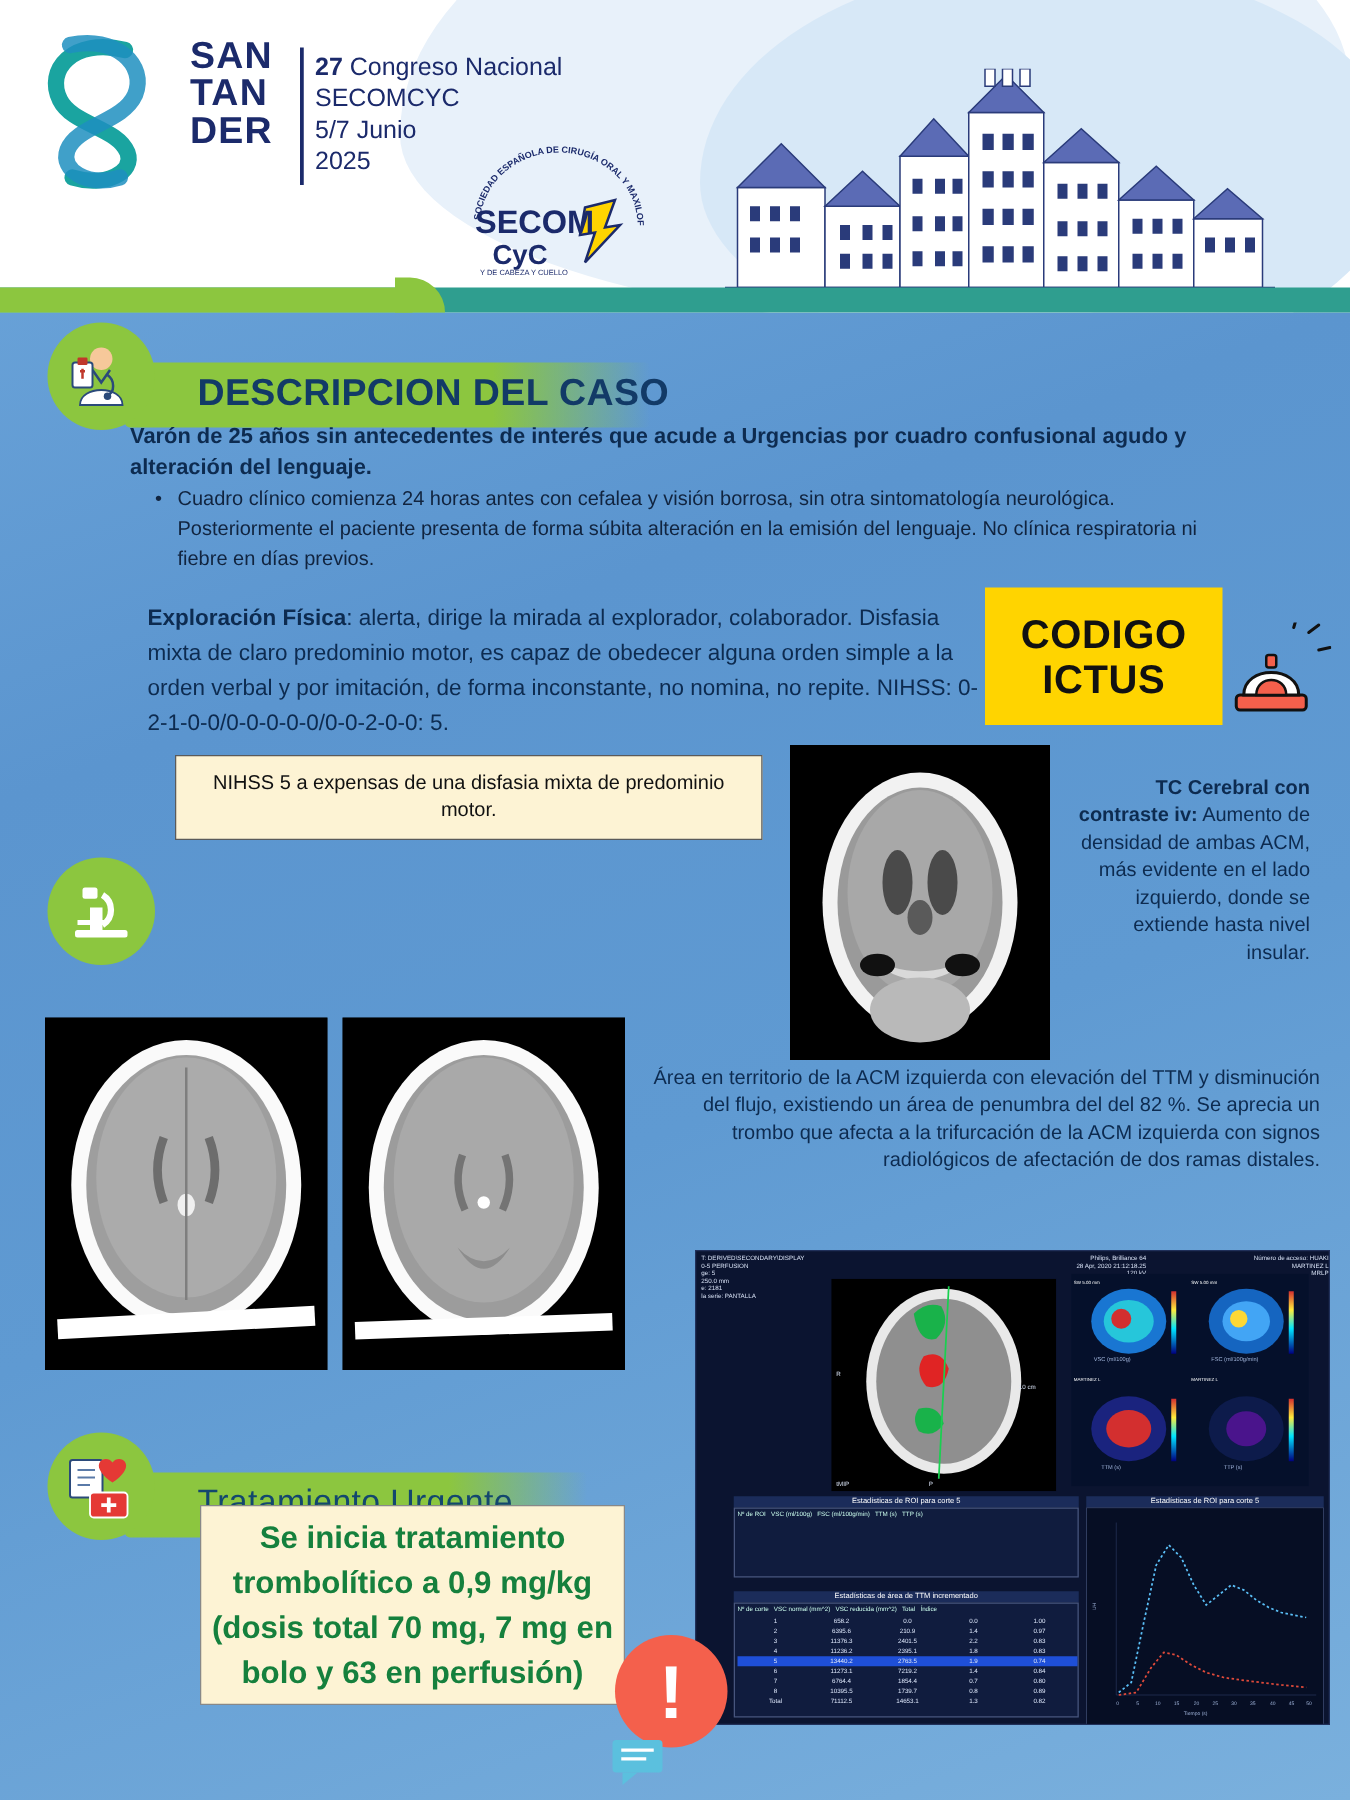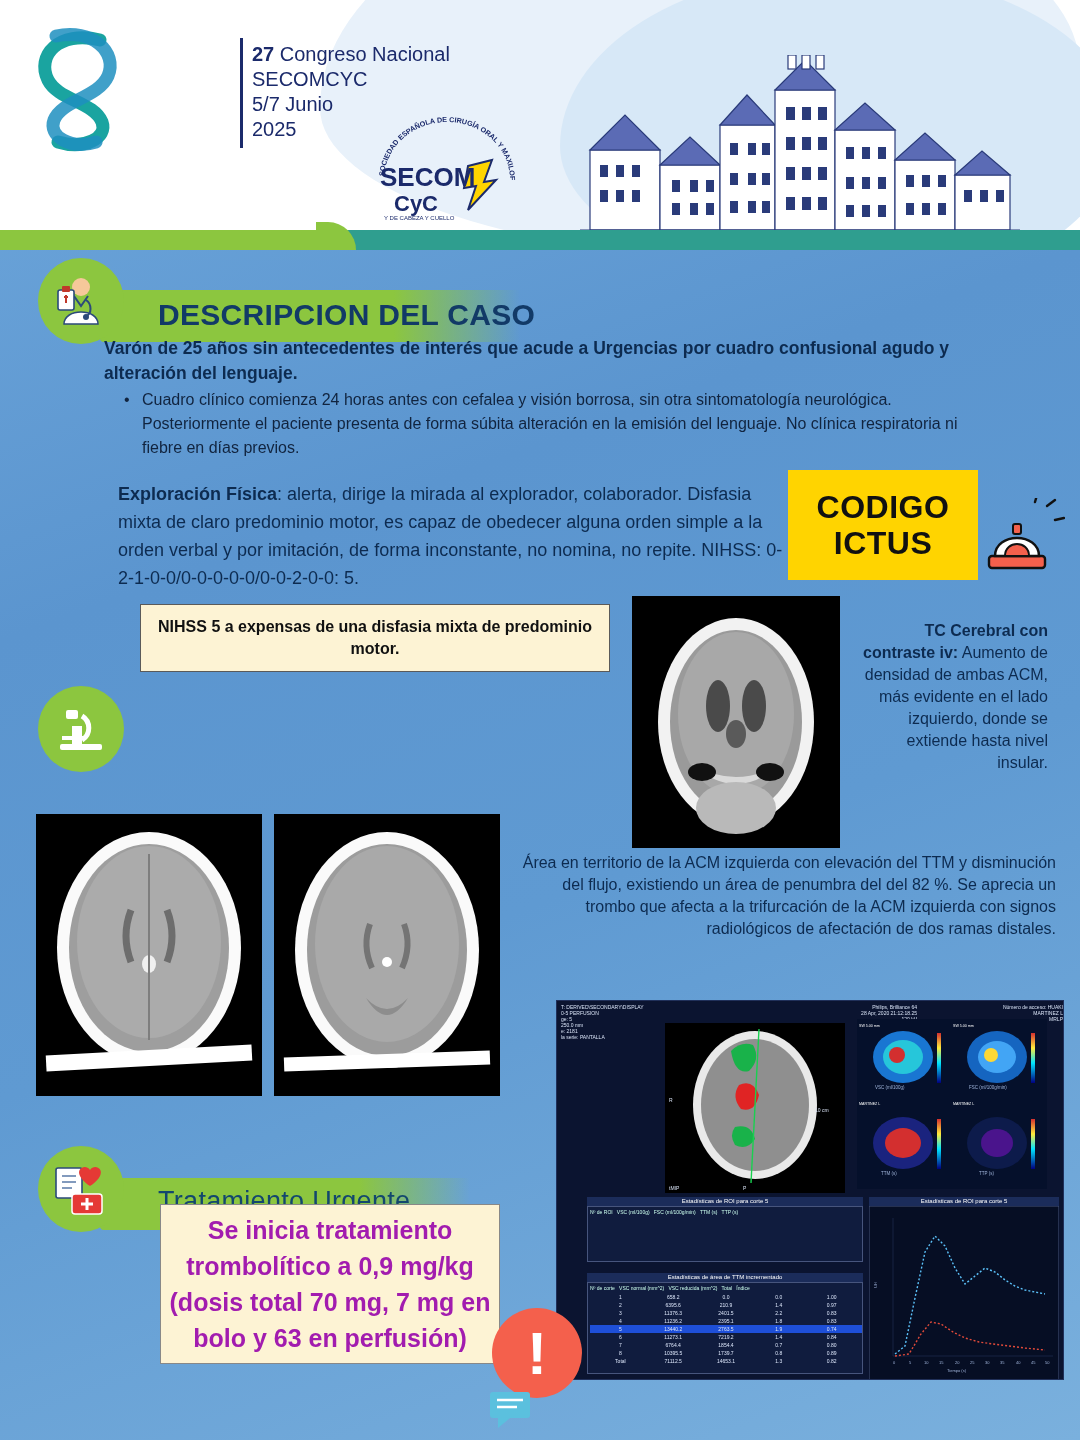--- a/index.html
+++ b/index.html
@@ -80,21 +80,21 @@
   }
   .bullet .dot{ position:absolute; left:0px; top:0px; }
   .bullet .txt{ display:block; margin-left:18px; }
   .explor{
     position:absolute; left:118px; top:480px; width:680px;
     font-size:18px; color:#0d2b50; line-height:28px;
   }
   .explor b{ font-weight:bold; }
   .nihss-box{
     position:absolute; left:140px; top:604px; width:470px; height:68px;
-    background:#fdf3d4; border:1px solid #5a5a5a; color:#111; font-weight:bold;
+    background:#fdf3d4; border:1px solid #5a5a5a; color:#111; font-weight:normal;
     font-size:16px; display:flex; align-items:center; justify-content:center;
     text-align:center; padding:4px 10px; line-height:22px;
   }
   
   .codigo{
     position:absolute; left:788px; top:470px; width:190px; height:110px;
     background:#ffd400; display:flex; flex-direction:column; align-items:center;
     justify-content:center; color:#111; font-weight:bold; font-size:32px;
     line-height:36px; letter-spacing:.5px;
   }
@@ -104,21 +104,21 @@
   .cap{
     position:absolute; color:#0d2b50; text-align:right; line-height:22px;
     font-size:16px;
   }
   .cap-title{ font-weight:bold; }
   
   .treat-box{
     position:absolute; left:160px; top:1204px; width:340px; height:160px;
     background:#fdf3d4; border:1px solid #888;
     display:flex; align-items:center; justify-content:center; text-align:center;
-    color:#a21caf; font-weight:bold; font-size:25px; line-height:36px; padding:2px;
+    color:#15803d; font-weight:bold; font-size:25px; line-height:36px; padding:2px;
   }
   .excl{
     position:absolute; left:492px; top:1308px; width:90px; height:90px;
     border-radius:50%; background:#f4604c; color:#fff; font-weight:bold;
     font-size:60px; display:flex; align-items:center; justify-content:center;
   }
   .chat-icon{ position:absolute; left:488px; top:1390px; width:44px; height:38px; }
   
   .perf{
     position:absolute; left:556px; top:1000px; width:508px; height:380px;
@@ -133,20 +133,25 @@
 
 <div class="header">
   <div class="cloud-a"></div>
   <div class="cloud-b"></div>
 
   <svg class="logo-s" viewBox="0 0 120 140">
     <path d="M82 22 C40 12, 18 38, 30 62 C40 82, 76 84, 84 104 C90 120, 66 132, 40 124" fill="none" stroke="#1aa4a0" stroke-width="13" stroke-linecap="round"></path>
     <path d="M38 18 C74 10, 100 34, 90 58 C80 80, 44 82, 36 102 C30 118, 52 132, 78 124" fill="none" stroke="#1f8fbf" stroke-width="13" stroke-linecap="round" opacity=".85"></path>
   </svg>
 
+  <div class="title-block">
+    <div class="santander">SAN</div>
+    <div class="santander">TAN</div>
+    <div class="santander">DER</div>
+  </div>
   <div class="vbar"></div>
 
   <div class="congress">
     <div><b>27</b><span> Congreso Nacional</span></div>
     <div>SECOMCYC</div>
     <div>5/7 Junio</div>
     <div>2025</div>
   </div>
 
   <svg class="secom-logo" viewBox="0 0 150 115">

